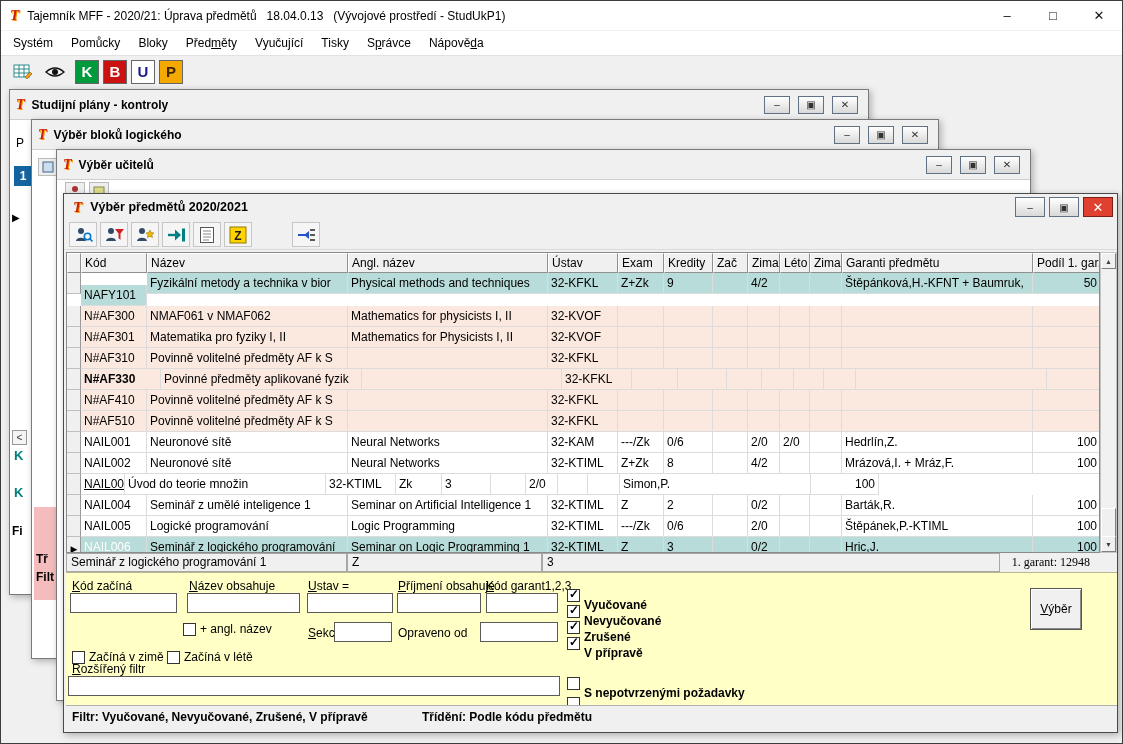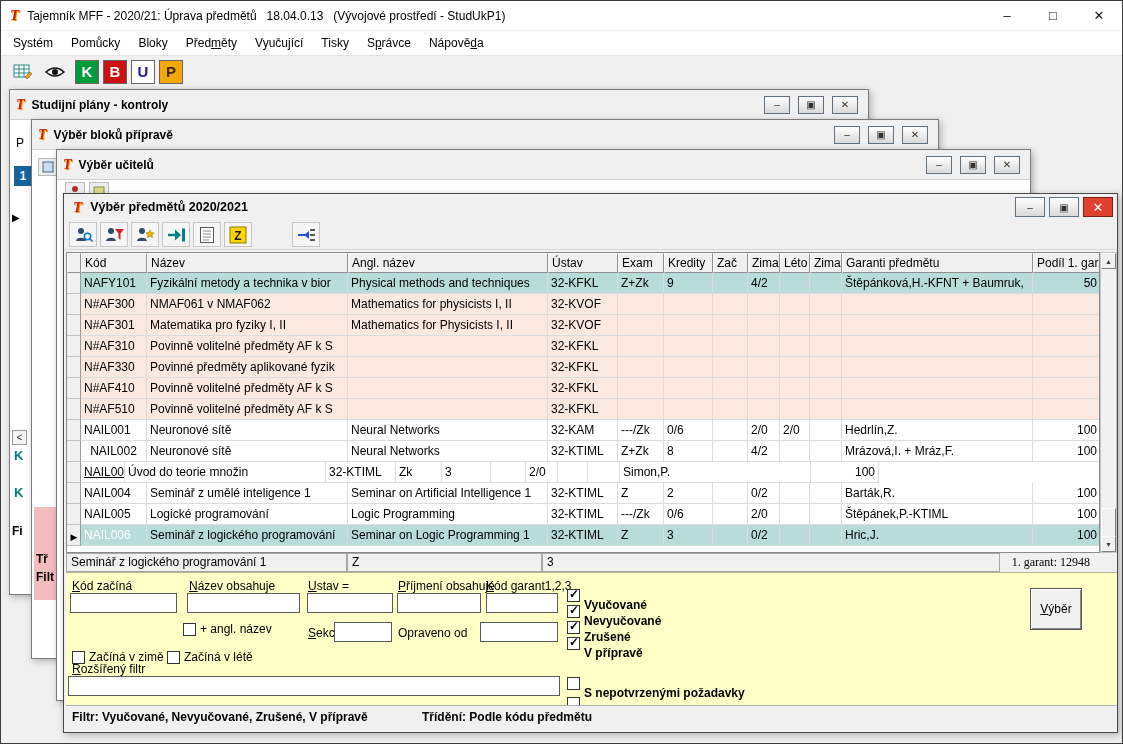--- a/index.html
+++ b/index.html
@@ -191,21 +191,21 @@
     <span class="frag" style="left:2px;top:122px;font-size:10px;">▶</span>
     <span class="frag frag-box" style="position:absolute;left:2px;top:340px;">&lt;</span>
     <span class="frag frag-k" style="left:4px;top:358px;">K</span>
     <span class="frag frag-k" style="left:4px;top:395px;">K</span>
     <span class="frag frag-bold" style="left:2px;top:434px;">Fi</span>
   </div>
 
   <div class="window" style="left:30px;top:118px;width:908px;height:540px;">
     <div class="wt">
       <span class="applogo">T</span>
-      <span class="ttl">Výběr bloků přípravě</span>
+      <span class="ttl">Výběr bloků logického</span>
       <span class="btns">
         <span class="sq">–</span>
         <span class="sq">▣</span>
         <span class="sq">✕</span>
       </span>
     </div>
     <span class="miniicon" style="left:6px;top:38px;">
       <svg width="12" height="12">
           <rect x="1" y="1" width="10" height="10" fill="#cde" stroke="#468"></rect>
         </svg>
@@ -318,21 +318,21 @@
           <div class="g-hcell" style="width: 49px;">Kredity</div>
           <div class="g-hcell" style="width: 35px;">Zač</div>
           <div class="g-hcell" style="width: 32px;">Zima</div>
           <div class="g-hcell" style="width: 30px;">Léto</div>
           <div class="g-hcell" style="width: 32px;">Zima</div>
           <div class="g-hcell" style="width: 191px;">Garanti předmětu</div>
           <div class="g-hcell" style="width: 68px;">Podíl 1. gar.</div>
         </div>
         <div class="g-row g-teal">
           <div class="g-cell g-marker" style="width: 14px;"></div>
-          <div class="g-cell g-code" style="width: 66px;">NAFY101</div>
+          <div class="g-cell g-code" style="width: 66px; margin-top: 12px;">NAFY101</div>
           <div class="g-cell" style="width: 201px;">Fyzikální metody a technika v bior</div>
           <div class="g-cell" style="width: 200px;">Physical methods and techniques</div>
           <div class="g-cell" style="width: 70px;">32-KFKL</div>
           <div class="g-cell" style="width: 46px;">Z+Zk</div>
           <div class="g-cell" style="width: 49px;">9</div>
           <div class="g-cell" style="width: 35px;"></div>
           <div class="g-cell" style="width: 32px;">4/2</div>
           <div class="g-cell" style="width: 30px;"></div>
           <div class="g-cell" style="width: 32px;"></div>
           <div class="g-cell" style="width: 191px;">Štěpánková,H.-KFNT + Baumruk,</div>
@@ -378,21 +378,21 @@
           <div class="g-cell" style="width: 49px;"></div>
           <div class="g-cell" style="width: 35px;"></div>
           <div class="g-cell" style="width: 32px;"></div>
           <div class="g-cell" style="width: 30px;"></div>
           <div class="g-cell" style="width: 32px;"></div>
           <div class="g-cell" style="width: 191px;"></div>
           <div class="g-cell g-num" style="width: 68px;"></div>
         </div>
         <div class="g-row g-pink">
           <div class="g-cell g-marker" style="width: 14px;"></div>
-          <div class="g-cell g-code" style="width: 66px;">N#AF330</div>
+          <div class="g-cell g-code" style="width: 80px; font-weight: bold;">N#AF330</div>
           <div class="g-cell" style="width: 201px;">Povinné předměty aplikované fyzik</div>
           <div class="g-cell" style="width: 200px;"></div>
           <div class="g-cell" style="width: 70px;">32-KFKL</div>
           <div class="g-cell" style="width: 46px;"></div>
           <div class="g-cell" style="width: 49px;"></div>
           <div class="g-cell" style="width: 35px;"></div>
           <div class="g-cell" style="width: 32px;"></div>
           <div class="g-cell" style="width: 30px;"></div>
           <div class="g-cell" style="width: 32px;"></div>
           <div class="g-cell" style="width: 191px;"></div>
@@ -438,21 +438,21 @@
           <div class="g-cell" style="width: 49px;">0/6</div>
           <div class="g-cell" style="width: 35px;"></div>
           <div class="g-cell" style="width: 32px;">2/0</div>
           <div class="g-cell" style="width: 30px;">2/0</div>
           <div class="g-cell" style="width: 32px;"></div>
           <div class="g-cell" style="width: 191px;">Hedrlín,Z.</div>
           <div class="g-cell g-num" style="width: 68px;">100</div>
         </div>
         <div class="g-row g-white">
           <div class="g-cell g-marker" style="width: 14px;"></div>
-          <div class="g-cell g-code" style="width: 66px; text-align: center;">NAIL002</div>
+          <div class="g-cell g-code" style="width: 66px;">NAIL002</div>
           <div class="g-cell" style="width: 201px;">Neuronové sítě</div>
           <div class="g-cell" style="width: 200px;">Neural Networks</div>
           <div class="g-cell" style="width: 70px;">32-KTIML</div>
           <div class="g-cell" style="width: 46px;">Z+Zk</div>
           <div class="g-cell" style="width: 49px;">8</div>
           <div class="g-cell" style="width: 35px;"></div>
           <div class="g-cell" style="width: 32px;">4/2</div>
           <div class="g-cell" style="width: 30px;"></div>
           <div class="g-cell" style="width: 32px;"></div>
           <div class="g-cell" style="width: 191px;">Mrázová,I. + Mráz,F.</div>

